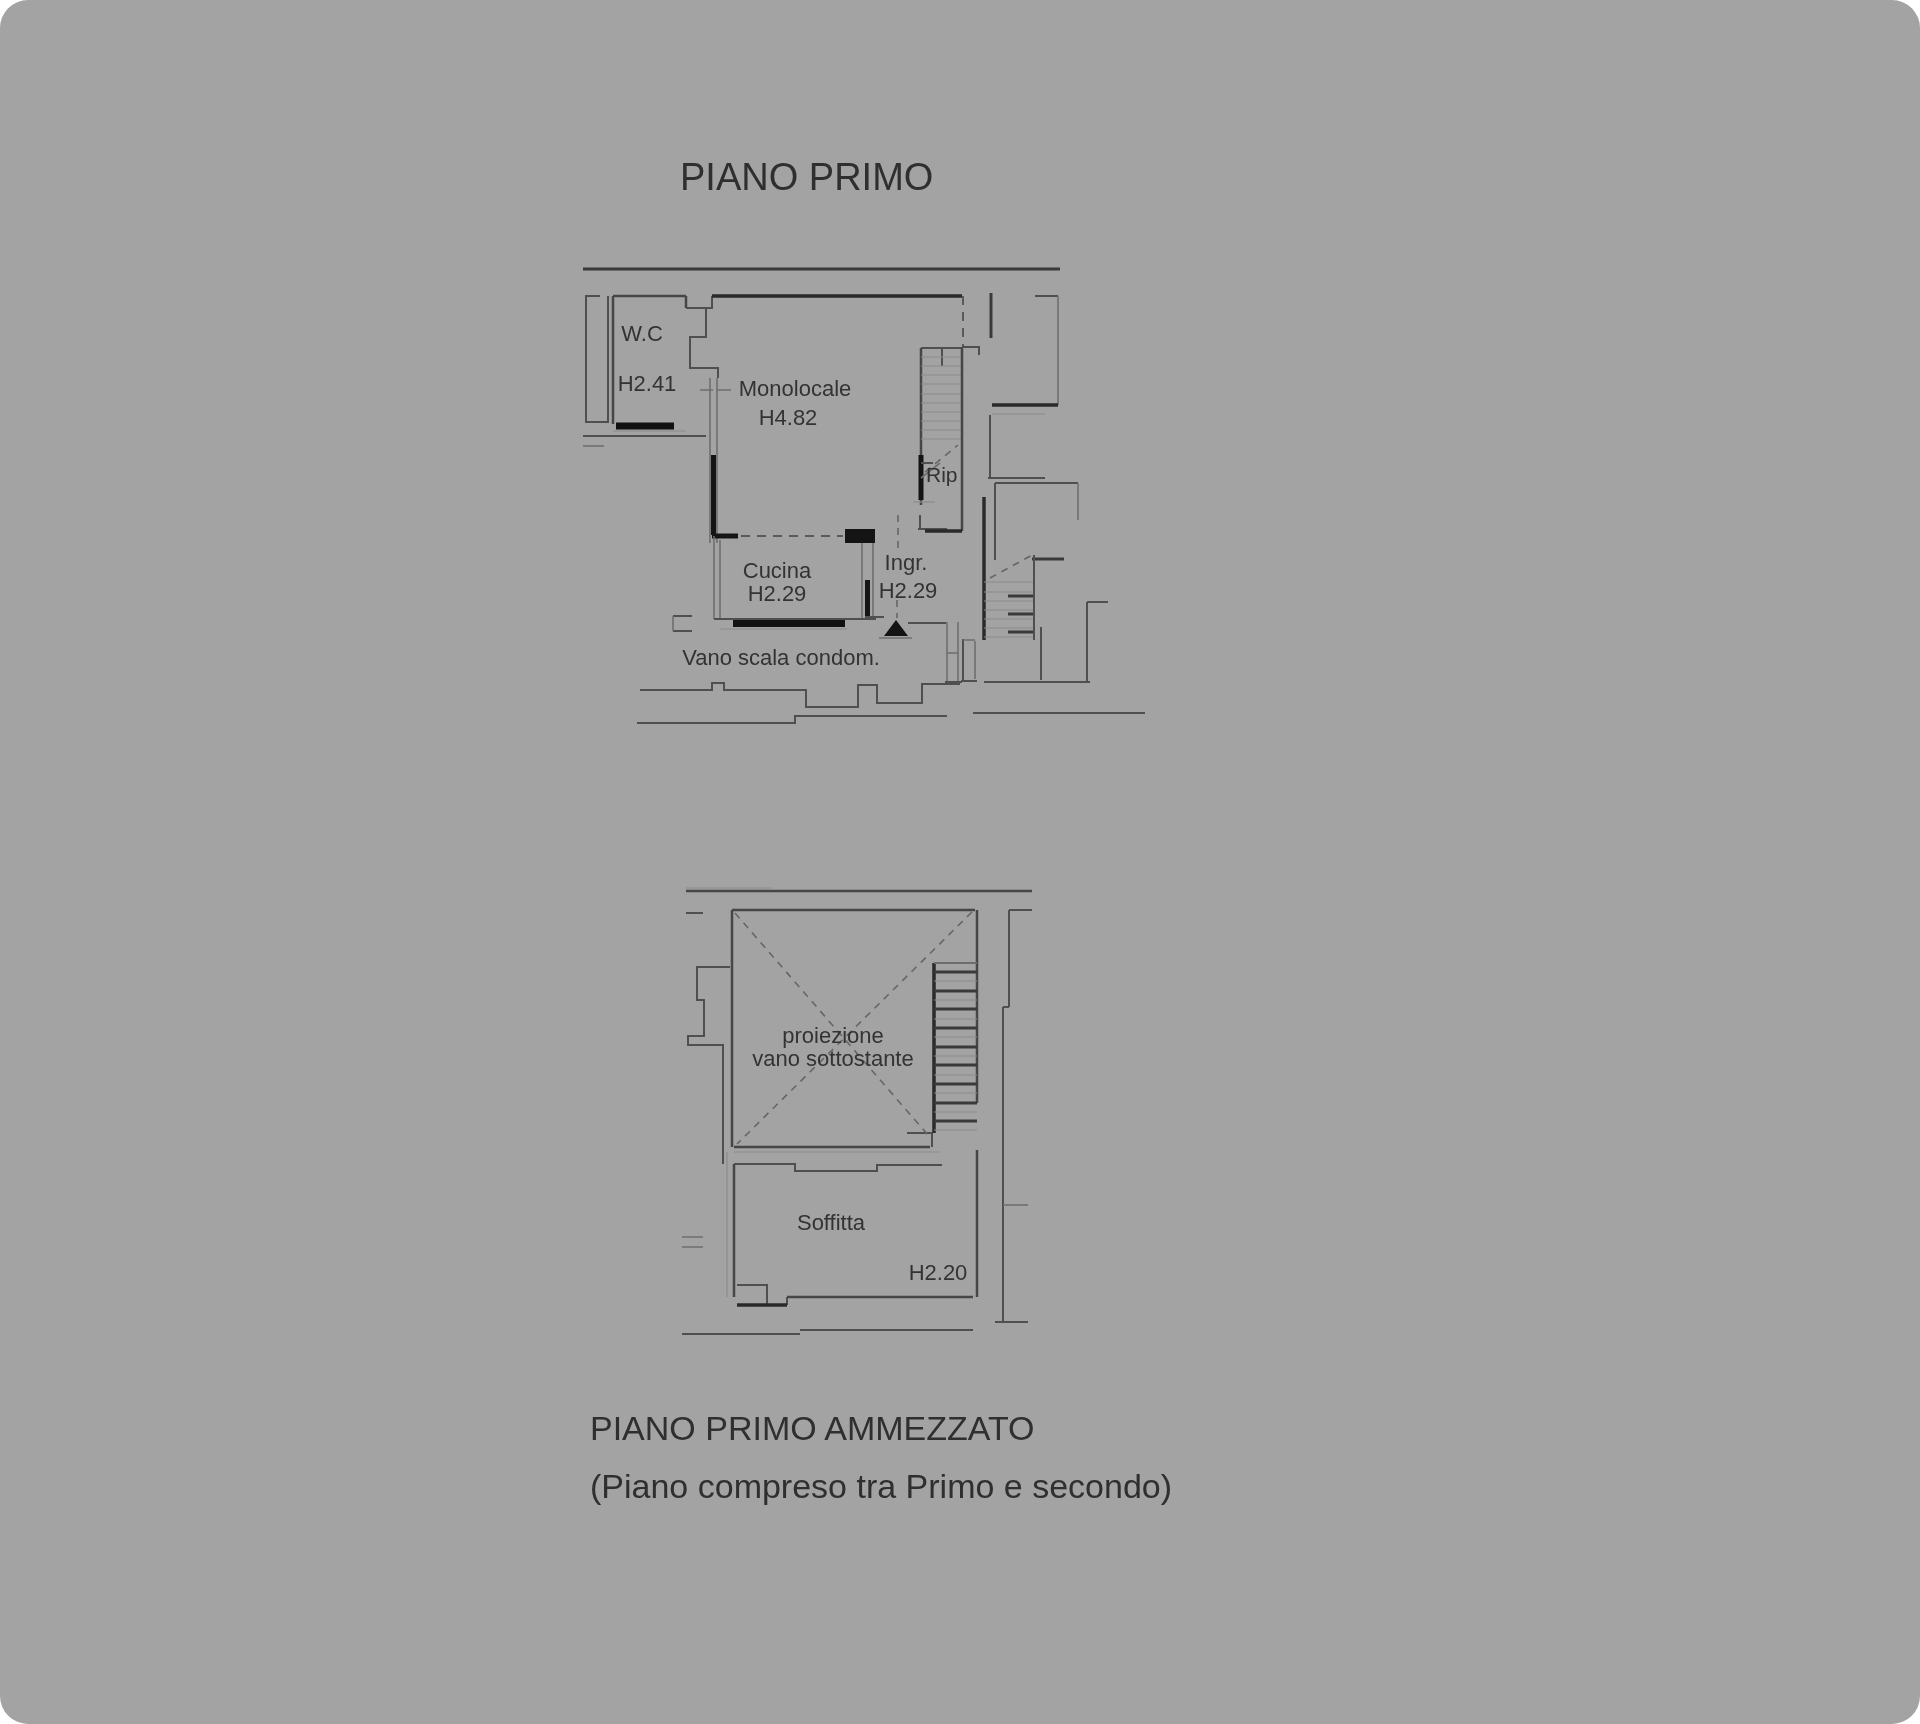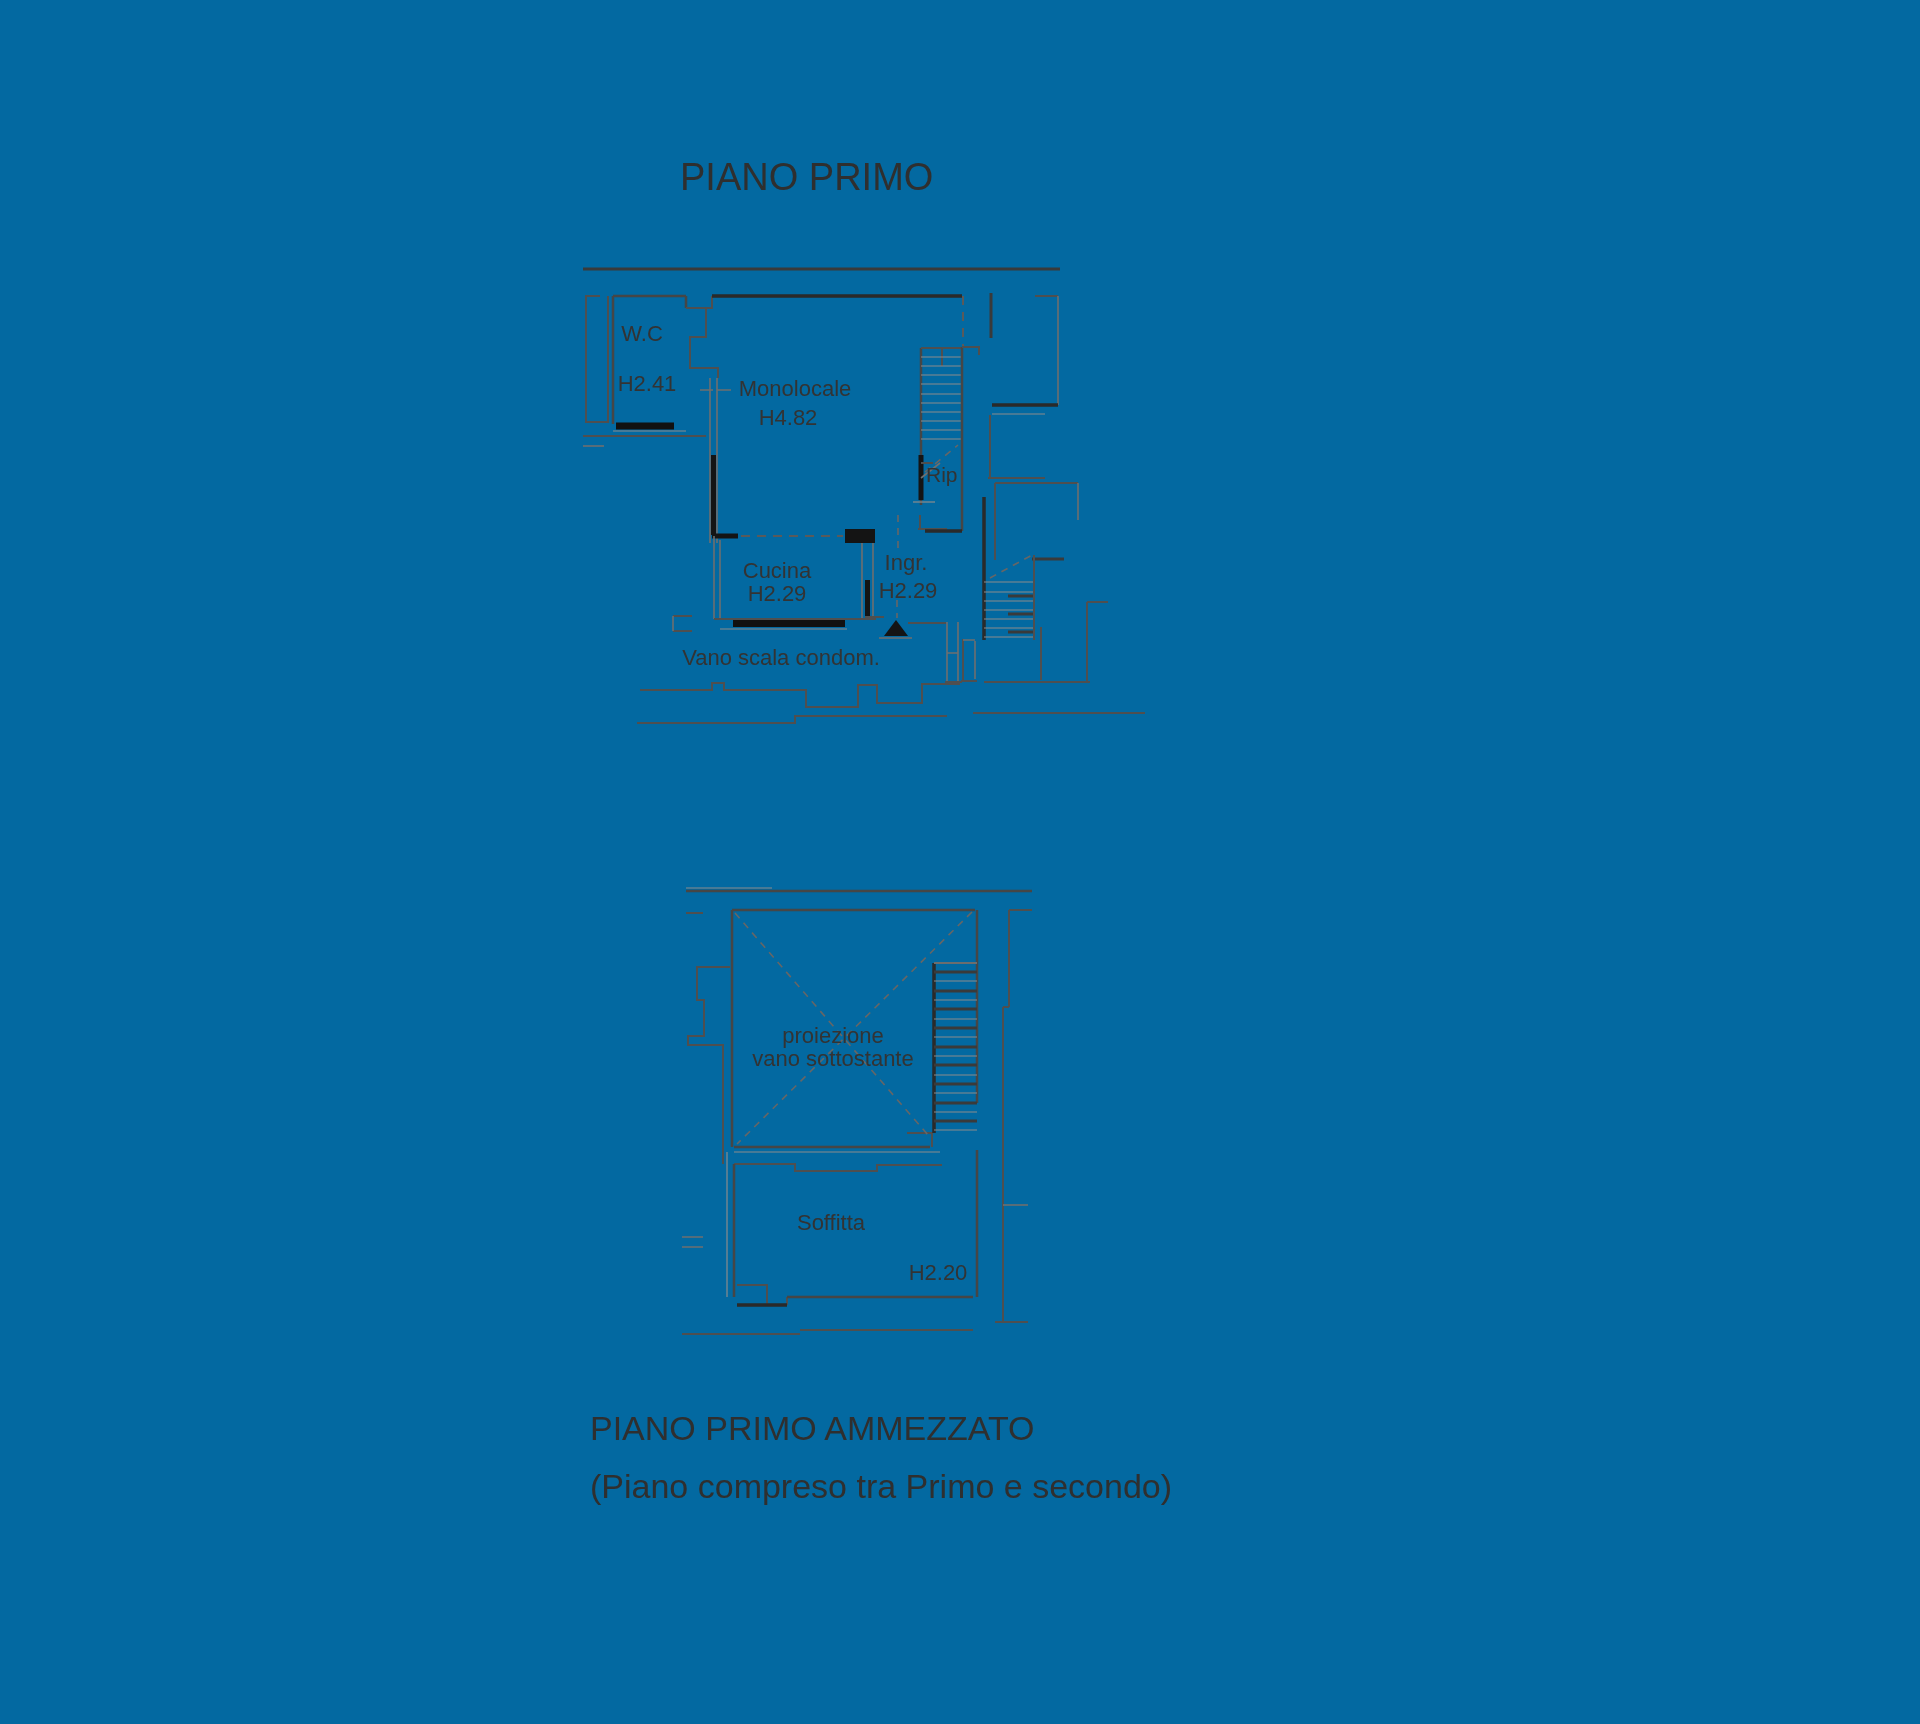--- a/index.html
+++ b/index.html
@@ -1,21 +1,22 @@
 <!DOCTYPE html>
 <html><head>
 <meta charset="utf-8">
 <style>
   html,body{margin:0;padding:0;background:#ffffff;}
   .page{
     position:relative;
     width:1920px;height:1724px;
-    background:#0369a1;
+    background:#a3a3a3;
     font-family:"Liberation Sans", sans-serif;
     overflow:hidden;
+    border-radius:28px;
   }
   svg{position:absolute;left:0;top:0;}
   
   .ln  {fill:none;stroke:#4f4f4f;stroke-width:2;stroke-linecap:butt;stroke-linejoin:miter;}
   .ln1 {fill:none;stroke:#8c8c8c;stroke-width:1.2;}
   .ln15{fill:none;stroke:#6f6f6f;stroke-width:1.6;}
   .ln25{fill:none;stroke:#464646;stroke-width:2.5;}
   .ln3 {fill:none;stroke:#3a3a3a;stroke-width:3;}
   .ln35{fill:none;stroke:#2a2a2a;stroke-width:3.5;}
   .blk {fill:none;stroke:#141414;stroke-width:5;}

